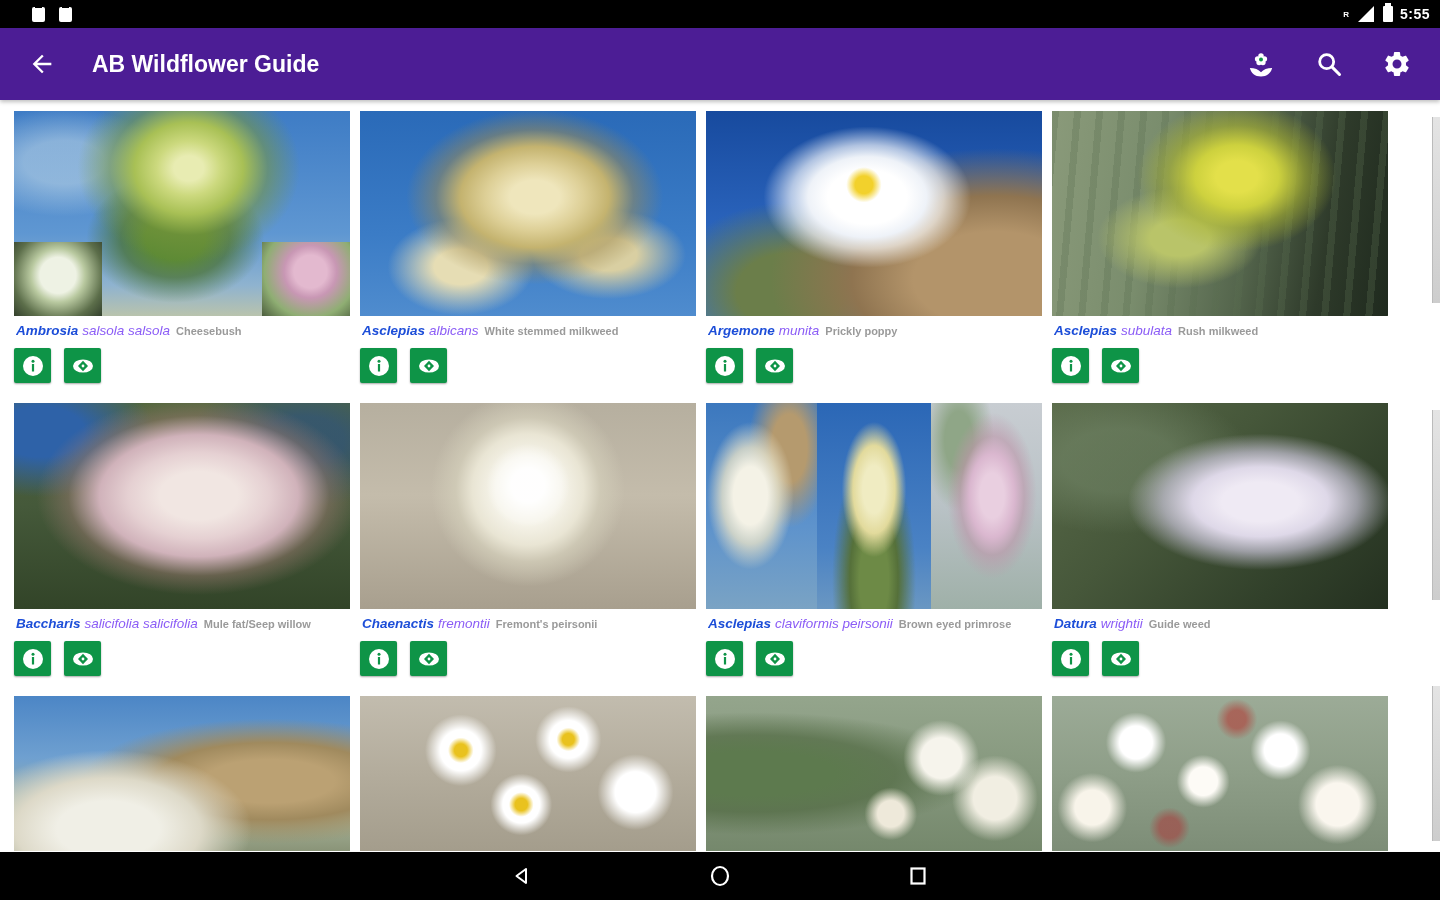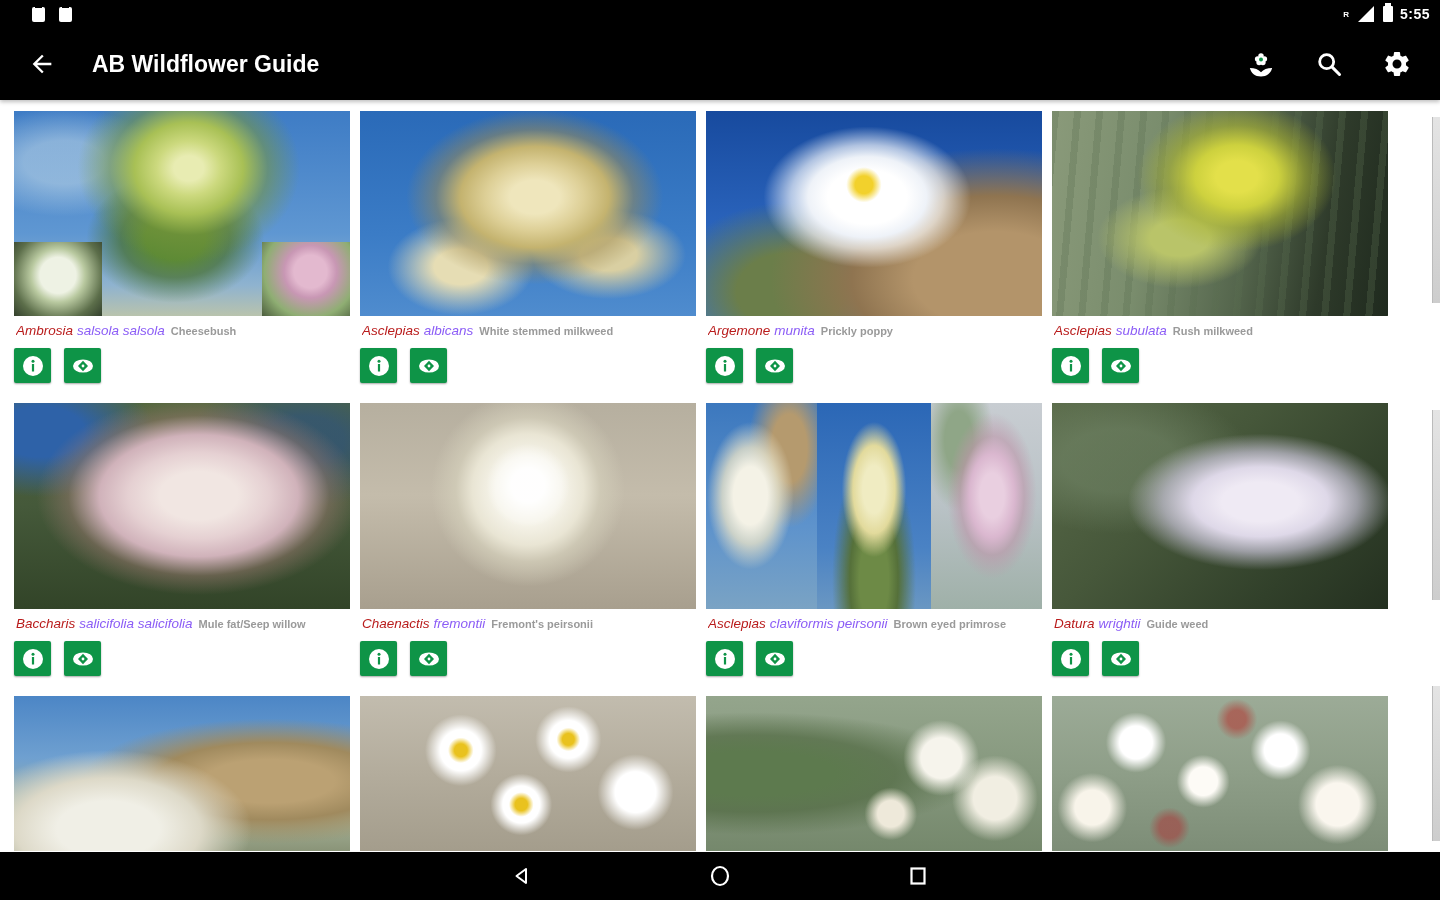--- a/index.html
+++ b/index.html
@@ -9,35 +9,35 @@
   .sb-left{display:flex;gap:14px;align-items:center;margin-left:22px;}
   .sb-notif{width:13px;height:15px;background:#fff;border-radius:2px;position:relative;}
   .sb-notif::after{content:"";position:absolute;top:-2px;left:3px;right:3px;height:3px;background:#000;}
   .sb-right{margin-left:auto;display:flex;align-items:center;gap:7px;color:#fff;}
   .sb-roam{font-size:8px;font-weight:bold;align-self:flex-start;margin-top:4px;}
   .sb-signal{width:18px;height:16px;}
   .sb-batt{width:10px;height:16px;background:#fff;border-radius:1px;position:relative;margin-left:2px;}
   .sb-batt::before{content:"";position:absolute;top:-3px;left:2px;right:2px;height:3px;background:#fff;}
   .sb-time{font-size:14px;font-weight:bold;letter-spacing:.5px;}
   
-  .app-bar{height:72px;background:#000000;display:flex;align-items:center;color:#fff;
+  .app-bar{height:72px;background:#4c1d95;display:flex;align-items:center;color:#fff;
     box-shadow:0 2px 4px rgba(0,0,0,.25);position:relative;z-index:5;}
   .ab-back{width:56px;height:56px;margin-left:14px;display:flex;align-items:center;justify-content:center;cursor:pointer;}
   .ab-title{font-size:23px;font-weight:bold;margin-left:22px;}
   .ab-actions{margin-left:auto;display:flex;align-items:center;gap:26px;padding-right:22px;}
   .ab-icon{width:42px;height:42px;display:flex;align-items:center;justify-content:center;cursor:pointer;}
   
   .content{position:relative;background:#fff;height:752px;padding:11px 0 0 14px;box-sizing:border-box;}
   .grid-row{display:flex;gap:10px;margin-bottom:20px;}
   .card{width:336px;flex:none;}
   .photo{width:336px;height:205px;position:relative;overflow:hidden;background:#888;}
   .row2 .photo{height:206px;}
   .row3 .photo{height:155px;}
   .caption{margin:7px 2px 0 2px;white-space:nowrap;overflow:hidden;font-size:13.5px;}
-  .genus{font-weight:normal;font-style:italic;color:#b91c1c;}
+  .genus{font-weight:bold;font-style:italic;color:#1d4ed8;}
   .species{font-style:italic;color:#8b5cf6;margin-left:4px;}
   .common{font-size:11px;color:#9A9A9A;margin-left:6px;font-weight:bold;}
   .btn-row{display:flex;gap:13px;margin-top:10px;}
   .gbtn{width:37px;height:35px;background:#0E9447;border-radius:2px;display:flex;align-items:center;
     justify-content:center;cursor:pointer;box-shadow:0 1px 2px rgba(0,0,0,.35);}
   
   .sliver{position:absolute;right:0;width:7px;background:linear-gradient(180deg,#e4e4e4,#cdcdcd);border-left:1px solid #bbb;}
   
   .art1{background:
     radial-gradient(ellipse at 52% 28%, #e8ecb2 0 6%, #ccd97e 13%, #a8c055 22%, rgba(120,150,60,.55) 32%, transparent 45%),

